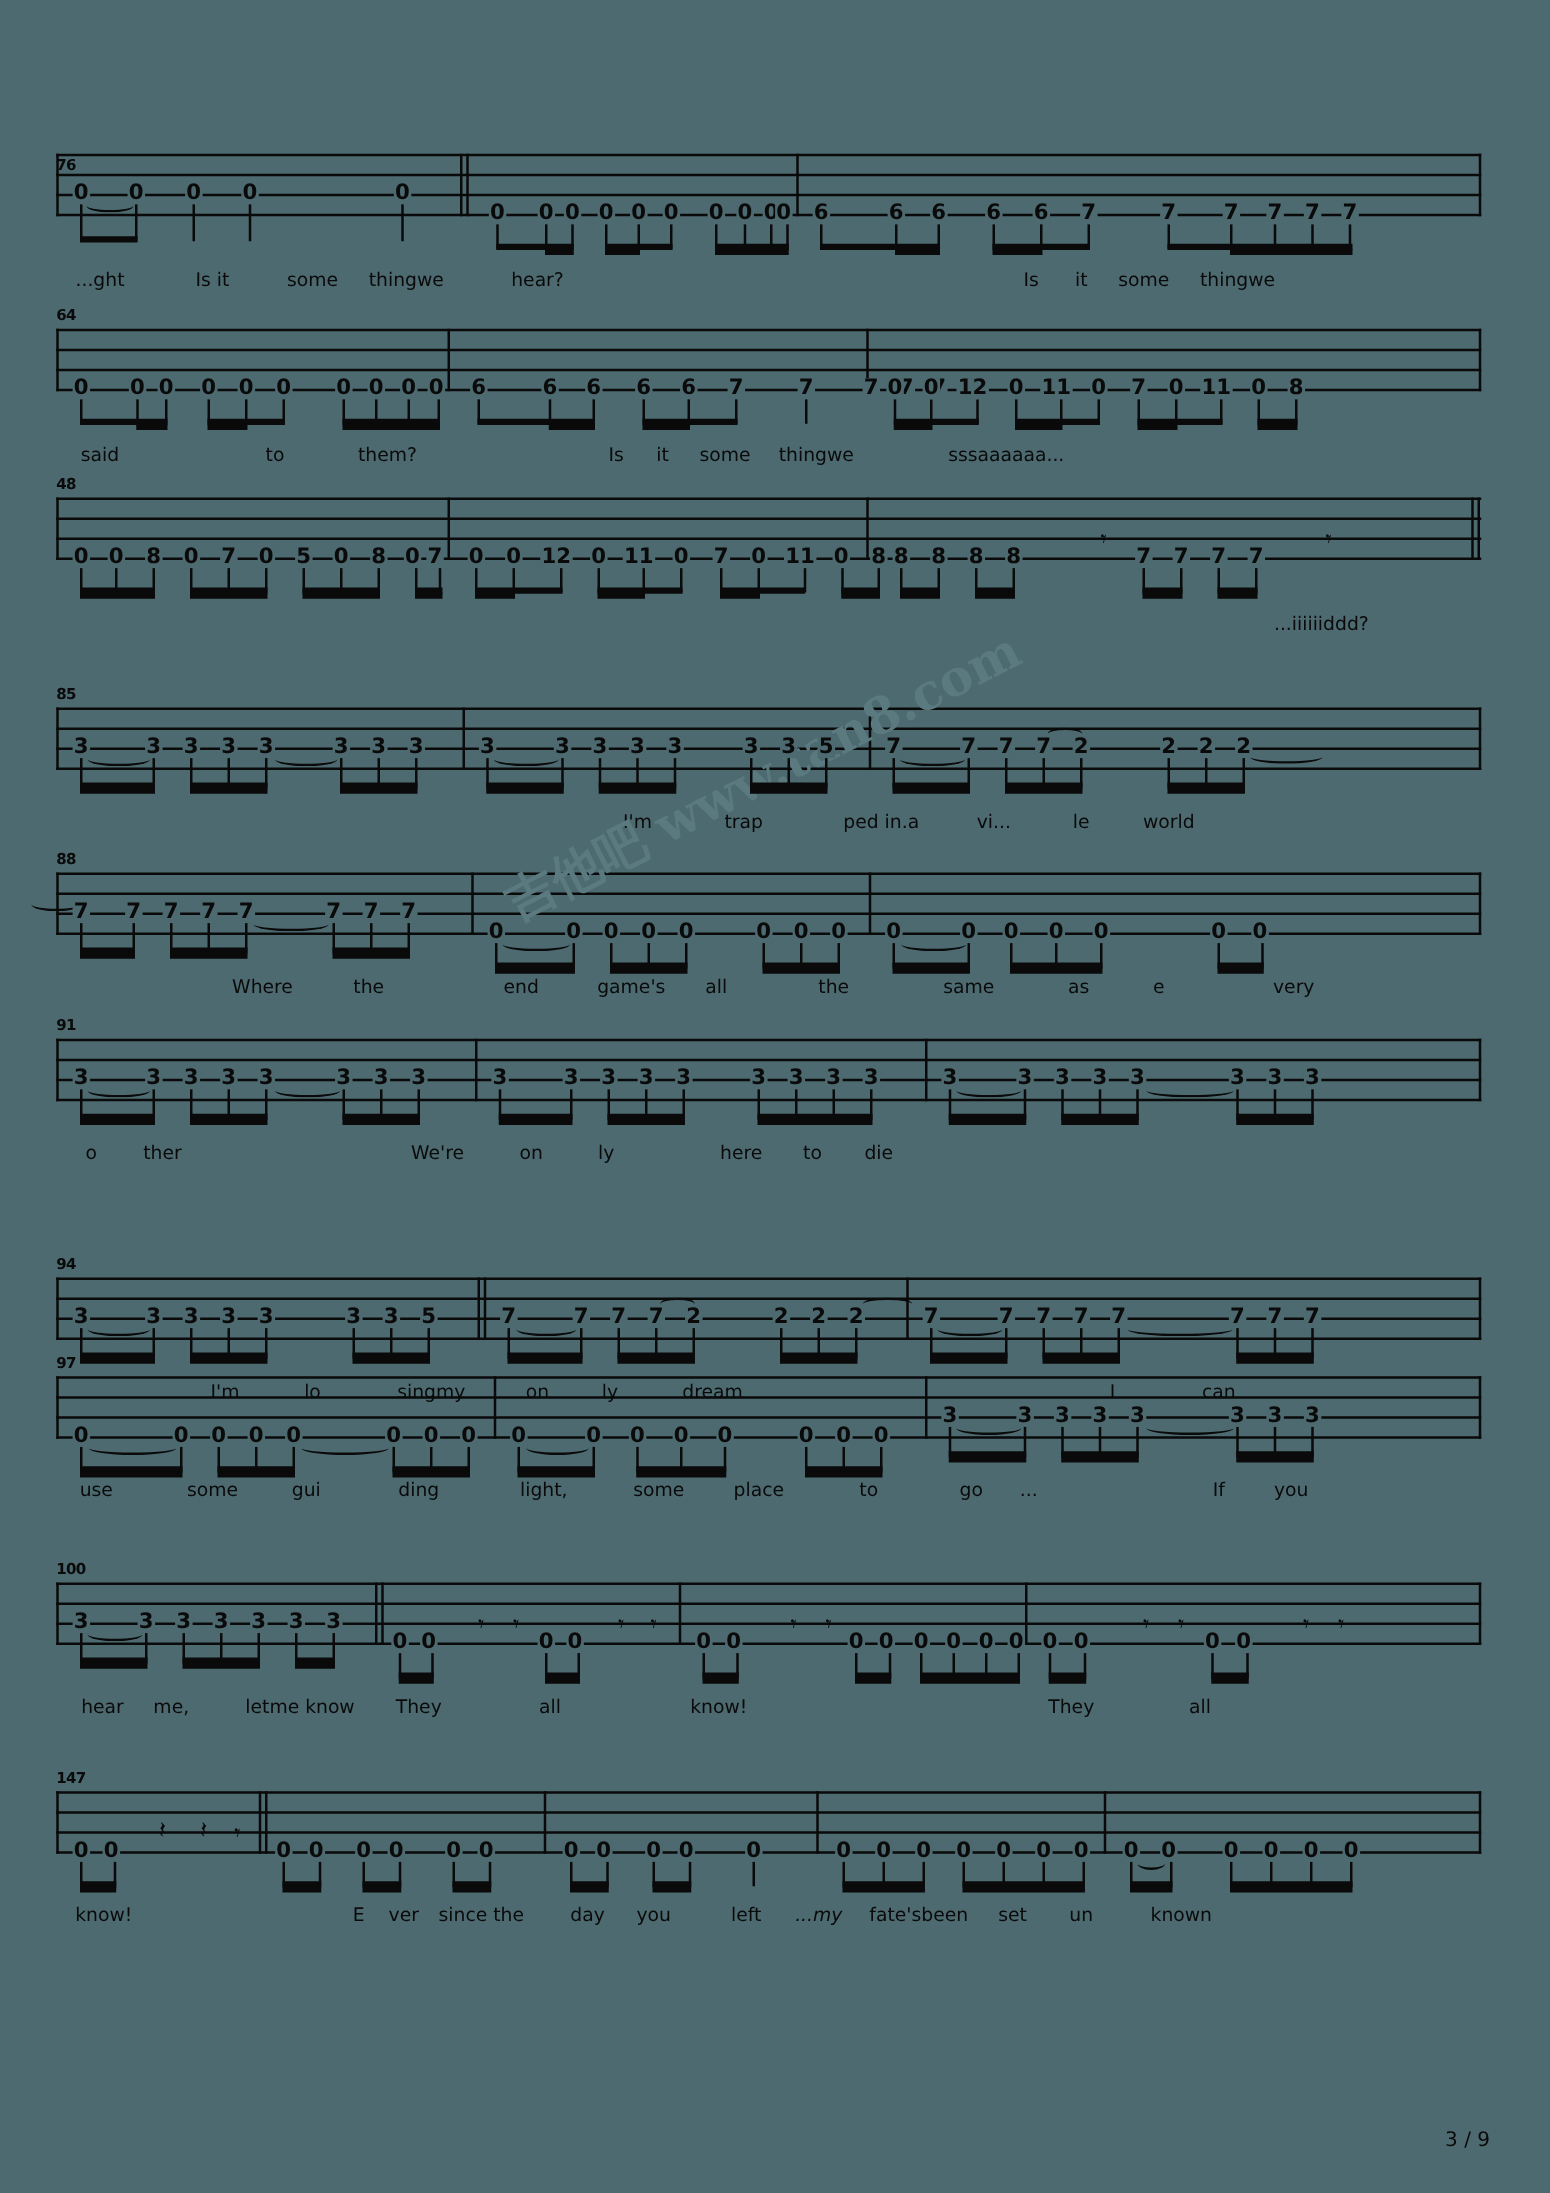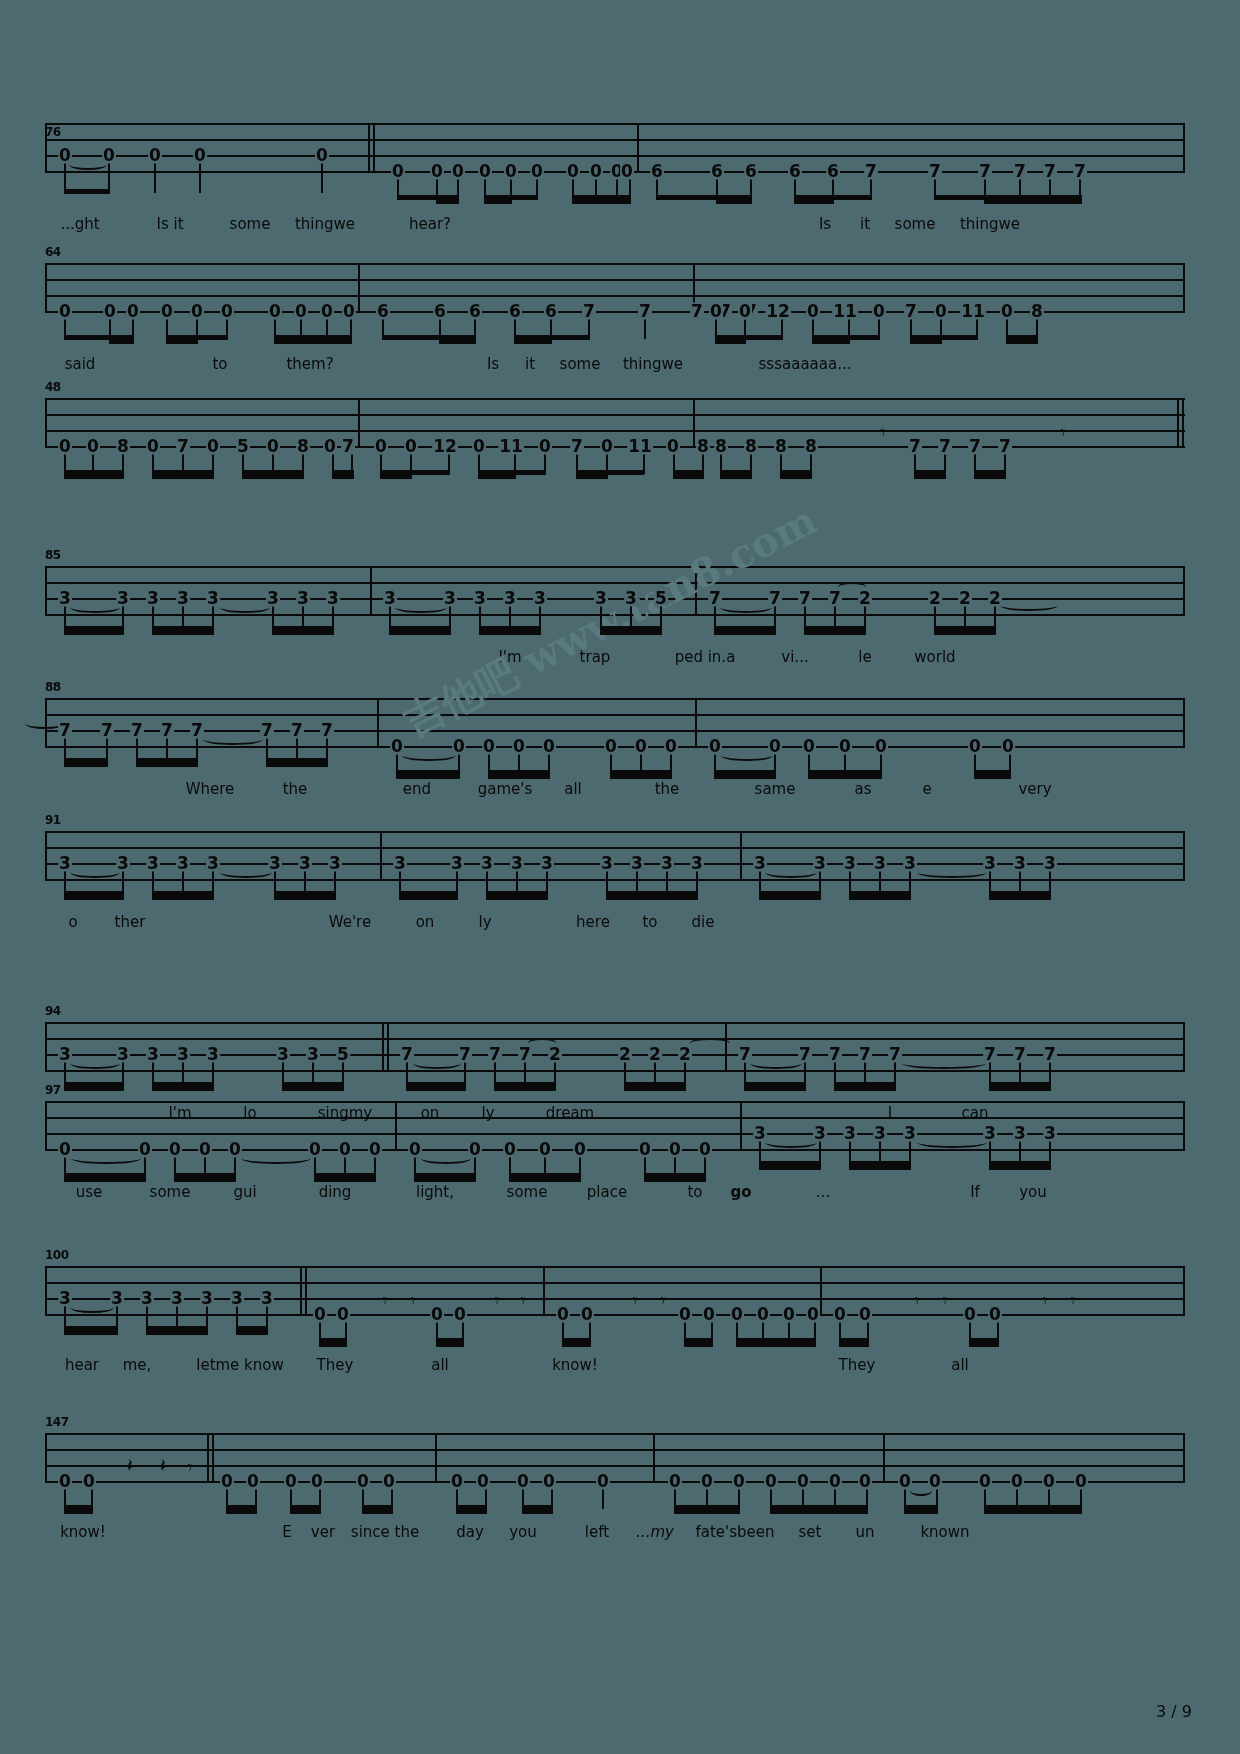--- a/index.html
+++ b/index.html
@@ -368,20 +368,23 @@
       <div class="stem" style="left:959px;top:56px;height:20px;"></div>
       <div class="beam" style="left:675px;top:72px;width:32px;"></div>
       <div class="beam" style="left:675px;top:76px;width:32px;"></div>
       <div class="beam" style="left:735px;top:72px;width:32px;"></div>
       <div class="beam" style="left:735px;top:76px;width:32px;"></div>
       <div class="beam" style="left:869px;top:72px;width:32px;"></div>
       <div class="beam" style="left:869px;top:76px;width:32px;"></div>
       <div class="beam" style="left:929px;top:72px;width:32px;"></div>
       <div class="beam" style="left:929px;top:76px;width:32px;"></div>
     </div>
+    <div class="lyrics" style="top:110px;">
+      <div class="lyr rt" style="left:1050px;">...iiiiiiddd?</div>
+    </div>
   </div>
 
   <div class="system" style="top:548px;height:130px;">
     <div class="measnum" style="left:45px;top:0px;">85</div>
     <div class="staff" style="top:18px;">
       <div class="ln l0"></div>
       <div class="ln l1"></div>
       <div class="ln l2"></div>
       <div class="ln l3"></div>
       <div class="barline" style="left:0px;"></div>
@@ -852,29 +855,29 @@
       <div class="stem" style="left:974px;top:40px;height:24px;"></div>
       <div class="stem" style="left:1004px;top:40px;height:24px;"></div>
       <div class="beam" style="left:714px;top:60px;width:62px;"></div>
       <div class="beam" style="left:714px;top:64px;width:62px;"></div>
       <div class="beam" style="left:804px;top:60px;width:62px;"></div>
       <div class="beam" style="left:804px;top:64px;width:62px;"></div>
       <div class="beam" style="left:944px;top:60px;width:62px;"></div>
       <div class="beam" style="left:944px;top:64px;width:62px;"></div>
     </div>
     <div class="lyrics" style="top:100px;">
-      <div class="lyr" style="left:32px;margin-left:12px;">use</div>
+      <div class="lyr" style="left:32px;">use</div>
       <div class="lyr" style="left:125px;">some</div>
       <div class="lyr" style="left:200px;">gui</div>
       <div class="lyr" style="left:290px;">ding</div>
       <div class="lyr" style="left:390px;">light,</div>
       <div class="lyr" style="left:482px;">some</div>
       <div class="lyr" style="left:562px;">place</div>
       <div class="lyr" style="left:650px;">to</div>
-      <div class="lyr" style="left:696px;font-weight:bold;">go</div>
+      <div class="lyr" style="left:732px;">go</div>
       <div class="lyr" style="left:778px;">...</div>
       <div class="lyr" style="left:930px;">If</div>
       <div class="lyr" style="left:988px;">you</div>
     </div>
   </div>
 
   <div class="system" style="top:1248px;height:140px;">
     <div class="measnum" style="left:45px;top:0px;">100</div>
     <div class="staff" style="top:18px;">
       <div class="ln l0"></div>

